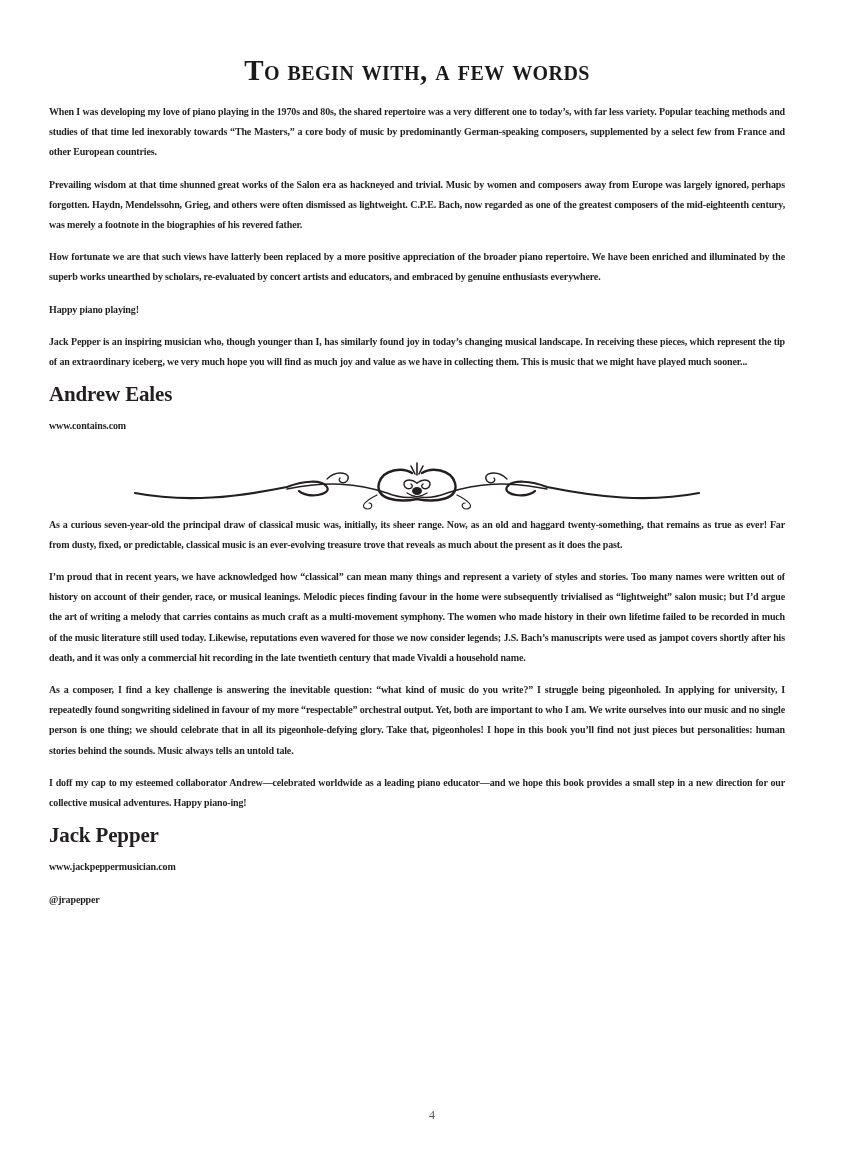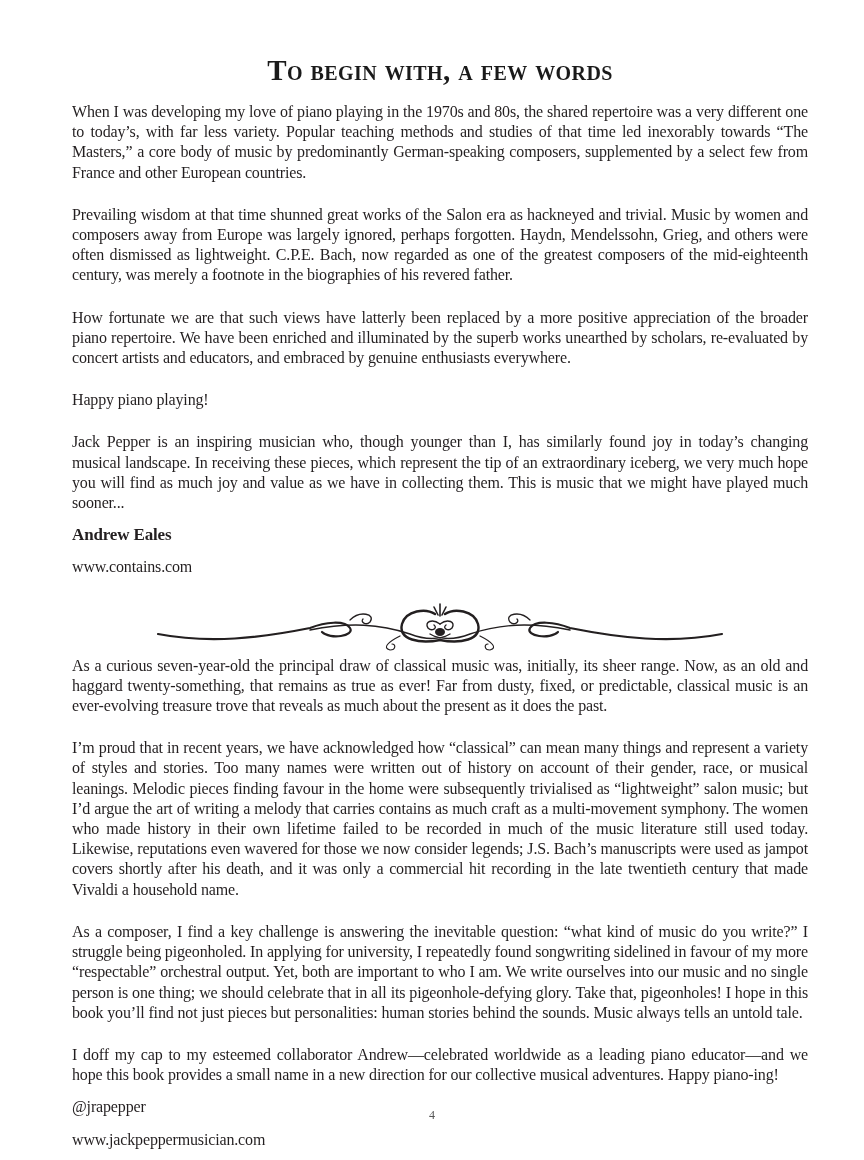--- a/index.html
+++ b/index.html
@@ -10,46 +10,47 @@
     body {
       width: 864px;
       height: 1160px;
       position: relative;
       overflow: hidden;
       font-family: "Liberation Serif", "DejaVu Serif", serif;
       color: #231f20;
     }
     .page {
       position: absolute;
-      left: 72px;
+      left: 49px;
       top: 0;
       width: 736px;
     }
     .title {
       text-align: center;
       font-variant: small-caps;
       font-weight: bold;
       font-size: 29px;
       letter-spacing: 0.4px;
       margin: 52px 0 0 0;
       line-height: 36px;
       color: #1a1a1a;
     }
     p {
       margin: 0;
-      font-size: 16px;
+      font-size: 10px;
       line-height: 20.2px;
       text-align: justify;
       letter-spacing: -0.15px;
+      font-weight: bold;
     }
     .p1 { margin-top: 14px; }
-    .gap { margin-top: 22px; }
+    .gap { margin-top: 12px; }
     .sig-name {
       font-weight: bold;
-      font-size: 17px;
+      font-size: 21px;
       margin-top: 12px;
     }
     .sig-line { margin-top: 12px; }
     .ornament {
       display: block;
       margin: 22px auto 0 auto;
       width: 580px;
       height: 56px;
     }
     .after-orn { }
@@ -98,19 +99,20 @@
       <path d="M380 20 C 370 10, 354 14, 360 22 C 364 26, 370 22, 367 19" stroke-width="1.3"></path>
       <path d="M330 36 C 342 42, 348 48, 340 50 C 334 50, 334 44, 338 44" stroke-width="1.2"></path>
     </g>
     <ellipse cx="290" cy="32" rx="5" ry="4" fill="#231f20"></ellipse>
   </svg>
 
   <section>
     <p class="after-orn">As a curious seven-year-old the principal draw of classical music was, initially, its sheer range. Now, as an old and haggard twenty-something, that remains as true as ever! Far from dusty, fixed, or predictable, classical music is an ever-evolving treasure trove that reveals as much about the present as it does the past.</p>
     <p class="gap">I’m proud that in recent years, we have acknowledged how “classical” can mean many things and represent a variety of styles and stories. Too many names were written out of history on account of their gender, race, or musical leanings. Melodic pieces finding favour in the home were subsequently trivialised as “lightweight” salon music; but I’d argue the art of writing a melody that carries contains as much craft as a multi-movement symphony. The women who made history in their own lifetime failed to be recorded in much of the music literature still used today. Likewise, reputations even wavered for those we now consider legends; J.S. Bach’s manuscripts were used as jampot covers shortly after his death, and it was only a commercial hit recording in the late twentieth century that made Vivaldi a household name.</p>
     <p class="gap">As a composer, I find a key challenge is answering the inevitable question: “what kind of music do you write?” I struggle being pigeonholed. In applying for university, I repeatedly found songwriting sidelined in favour of my more “respectable” orchestral output. Yet, both are important to who I am. We write ourselves into our music and no single person is one thing; we should celebrate that in all its pigeonhole-defying glory. Take that, pigeonholes! I hope in this book you’ll find not just pieces but personalities: human stories behind the sounds. Music always tells an untold tale.</p>
-    <p class="gap">I doff my cap to my esteemed collaborator Andrew—celebrated worldwide as a leading piano educator—and we hope this book provides a small name in a new direction for our collective musical adventures. Happy piano-ing!</p>
+    <p class="gap">I doff my cap to my esteemed collaborator Andrew—celebrated worldwide as a leading piano educator—and we hope this book provides a small step in a new direction for our collective musical adventures. Happy piano-ing!</p>
+    <p class="sig-name">Jack Pepper</p>
+    <p class="sig-line">www.jackpeppermusician.com</p>
     <p class="sig-line">@jrapepper</p>
-    <p class="sig-line">www.jackpeppermusician.com</p>
   </section>
 </div>
 
 <div class="page-number">4</div>
 
 </body></html>

